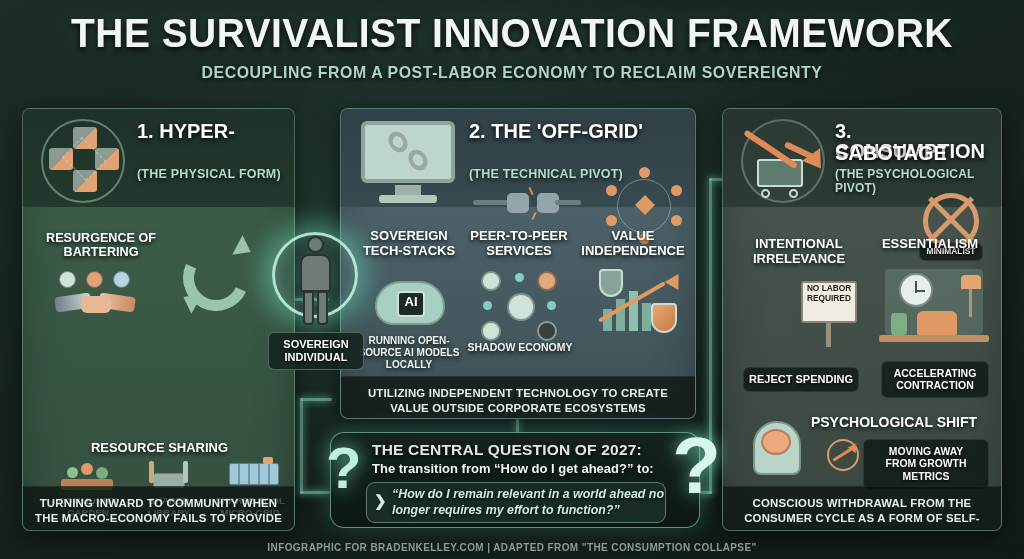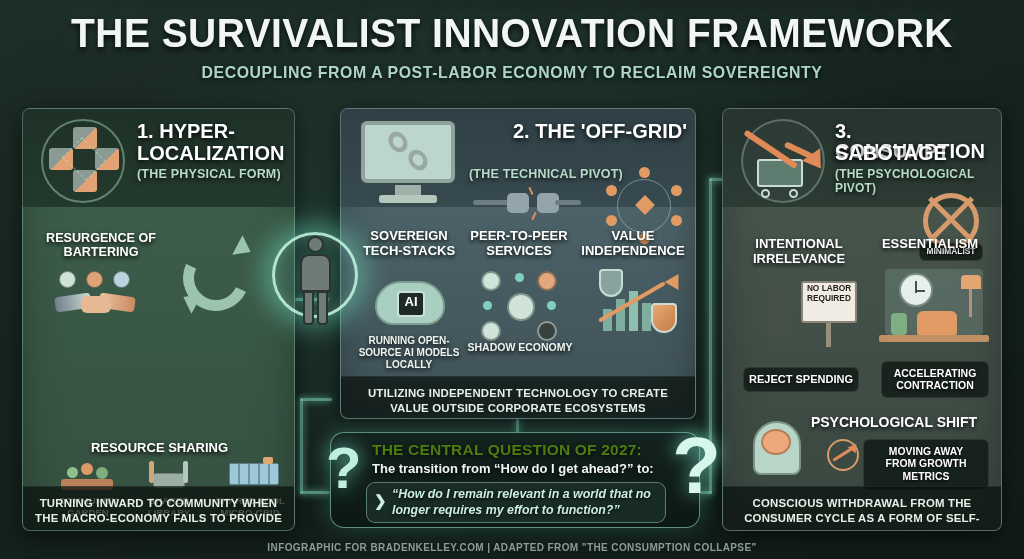--- a/index.html
+++ b/index.html
@@ -77,21 +77,21 @@
 
   
   #qbox{position:absolute;left:330px;top:432px;width:370px;height:96px;
     border-radius:14px;border:1px solid rgba(160,235,215,.55);
     background:linear-gradient(180deg,rgba(20,36,32,.92),rgba(12,24,21,.95));
     box-shadow:0 0 22px rgba(110,230,200,.30),0 6px 18px rgba(0,0,0,.6);}
   .qmark{position:absolute;font-size:58px;font-weight:bold;color:#bff0dd;
     text-shadow:0 0 18px rgba(130,240,210,.8);}
   #q-left{left:326px;top:434px;}
   #q-right{left:672px;top:420px;font-size:80px;color:#d7f7ea;}
-  #qtitle{position:absolute;left:372px;top:441px;font-size:15.5px;font-weight:bold;color:#4d7c0f;
+  #qtitle{position:absolute;left:372px;top:441px;font-size:15.5px;font-weight:bold;color:#e5e5e5;
     letter-spacing:.2px;text-shadow:0 2px 5px rgba(0,0,0,.9);}
   #qlead{position:absolute;left:372px;top:461px;font-size:13px;font-weight:bold;color:#f0f6f2;
     text-shadow:0 2px 4px rgba(0,0,0,.9);}
   #qquotebox{position:absolute;left:366px;top:482px;width:300px;height:41px;border-radius:9px;
     background:rgba(26,44,38,.95);border:1px solid rgba(170,225,205,.45);}
   #qquote{position:absolute;left:392px;top:487px;width:272px;font-size:12.4px;font-weight:bold;
     font-style:italic;color:#c9f0e0;line-height:1.28;text-shadow:0 1px 3px rgba(0,0,0,.9);}
   #qchev{position:absolute;left:374px;top:492px;font-size:15px;font-weight:bold;color:#cdf2e2;}
 
   
@@ -131,21 +131,20 @@
   <div style="position:absolute;left:14px;top:8px;width:92px;height:88px;">
     <div class="circ" style="left:4px;top:2px;width:84px;height:84px;border:2px solid rgba(175,225,200,.45);"></div>
     <div class="sq" style="left:36px;top:10px;width:24px;height:22px;background:linear-gradient(135deg,#8b9a93 50%,#e2a273 50%);border-radius:3px;transform:rotate(0deg);"></div>
     <div class="sq" style="left:12px;top:31px;width:24px;height:22px;background:linear-gradient(135deg,#8b9a93 50%,#e2a273 50%);border-radius:3px;"></div>
     <div class="sq" style="left:58px;top:31px;width:24px;height:22px;background:linear-gradient(135deg,#8b9a93 50%,#e2a273 50%);border-radius:3px;"></div>
     <div class="sq" style="left:36px;top:53px;width:24px;height:22px;background:linear-gradient(135deg,#8b9a93 50%,#e2a273 50%);border-radius:3px;"></div>
     <div class="sq" style="left:30px;top:28px;width:34px;height:28px;border:1.5px dashed rgba(180,235,210,.55);transform:rotate(45deg);"></div>
   </div>
 
   <div class="cardnum" style="left:114px;top:12px;font-size:20px;">1. HYPER-</div>
-  <div class="cardnum" style="left:114px;top:34px;font-size:20px;">LOCALIZATION</div>
   <div class="cardsub" style="position:absolute;left:114px;top:58px;">(THE PHYSICAL FORM)</div>
 
   <div class="lab" style="left:8px;top:122px;width:140px;font-size:12.6px;">RESURGENCE OF BARTERING</div>
   <div style="position:absolute;left:30px;top:162px;width:100px;height:46px;">
     <div class="circ" style="left:6px;top:0px;width:17px;height:17px;background:#cfe2d6;border:1.5px solid #6d8077;"></div>
     <div class="circ" style="left:33px;top:0px;width:17px;height:17px;background:#e0a375;border:1.5px solid #7d6250;"></div>
     <div class="circ" style="left:60px;top:0px;width:17px;height:17px;background:#b9d4de;border:1.5px solid #64787f;"></div>
     <div class="sq" style="left:2px;top:24px;width:36px;height:15px;background:linear-gradient(90deg,#6d7f8c,#cfd9d2);border-radius:4px;transform:rotate(-8deg);"></div>
     <div class="sq" style="left:46px;top:24px;width:36px;height:15px;background:linear-gradient(270deg,#c98a5f,#e9c3a1);border-radius:4px;transform:rotate(8deg);"></div>
     <div class="sq" style="left:28px;top:25px;width:30px;height:17px;background:#e6b894;border-radius:6px;"></div>
@@ -185,21 +184,21 @@
   <div class="hd"></div>
 
   <div style="position:absolute;left:16px;top:10px;width:104px;height:88px;">
     <div class="sq" style="left:4px;top:2px;width:94px;height:62px;background:#bcd6cd;border:4px solid #8fa39a;border-radius:6px;"></div>
     <div class="sq" style="left:38px;top:66px;width:26px;height:10px;background:#9db1a8;"></div>
     <div class="sq" style="left:22px;top:76px;width:58px;height:8px;background:#b3c7bd;border-radius:3px;"></div>
     <div class="circ" style="left:30px;top:12px;width:22px;height:22px;border:5px solid #9aa8a2;transform:rotate(-35deg) scaleX(.8);"></div>
     <div class="circ" style="left:50px;top:30px;width:22px;height:22px;border:5px solid #9aa8a2;transform:rotate(-35deg) scaleX(.8);"></div>
   </div>
 
-  <div class="cardnum" style="left:128px;top:12px;font-size:20px;margin-left:44px;">2. THE 'OFF-GRID'</div>
+  <div class="cardnum" style="left:128px;top:12px;font-size:20px;">2. THE 'OFF-GRID'</div>
   <div class="cardsub" style="position:absolute;left:128px;top:58px;">(THE TECHNICAL PIVOT)</div>
 
   <div style="position:absolute;left:130px;top:76px;width:110px;height:36px;">
     <div class="sq" style="left:2px;top:15px;width:38px;height:5px;background:#6d7d84;border-radius:3px;"></div>
     <div class="sq" style="left:36px;top:8px;width:22px;height:20px;background:#93a4ab;border-radius:5px;"></div>
     <div class="sq" style="left:66px;top:8px;width:22px;height:20px;background:#93a4ab;border-radius:5px;"></div>
     <div class="sq" style="left:84px;top:15px;width:26px;height:5px;background:#6d7d84;border-radius:3px;"></div>
     <div class="sq" style="left:59px;top:2px;width:2px;height:8px;background:#e2904f;transform:rotate(-25deg);"></div>
     <div class="sq" style="left:62px;top:27px;width:2px;height:8px;background:#e2904f;transform:rotate(25deg);"></div>
   </div>
@@ -315,24 +314,25 @@
 </div>
 
 <div id="sovereign">
   <div class="glowring"></div>
   <div style="position:absolute;left:34px;top:8px;width:38px;height:90px;">
     <div class="circ" style="left:11px;top:0;width:17px;height:17px;background:#6f7b77;border:2px solid #2a3330;"></div>
     <div class="sq" style="left:4px;top:18px;width:31px;height:38px;background:#6f7b77;border:2px solid #2a3330;border-radius:9px 9px 3px 3px;"></div>
     <div class="sq" style="left:7px;top:55px;width:11px;height:34px;background:#6f7b77;border:2px solid #2a3330;border-radius:0 0 4px 4px;"></div>
     <div class="sq" style="left:21px;top:55px;width:11px;height:34px;background:#6f7b77;border:2px solid #2a3330;border-radius:0 0 4px 4px;"></div>
   </div>
+  <div class="chip" id="sovchip">SOVEREIGN INDIVIDUAL</div>
 </div>
 
 <div id="qbox"></div>
 <div class="qmark" id="q-left">?</div>
 <div class="qmark" id="q-right">?</div>
 <div id="qtitle">THE CENTRAL QUESTION OF 2027:</div>
 <div id="qlead">The transition from “How do I get ahead?” to:</div>
 <div id="qquotebox"></div>
 <div id="qchev">❯</div>
-<div id="qquote">“How do I remain relevant in a world that no longer requires my effort to function?”</div>
+<div id="qquote">“How do I remain relevant in a world ahead no longer requires my effort to function?”</div>
 
 <div class="footer">INFOGRAPHIC FOR BRADENKELLEY.COM  |  ADAPTED FROM "THE CONSUMPTION COLLAPSE"</div>
 
 </body></html>

